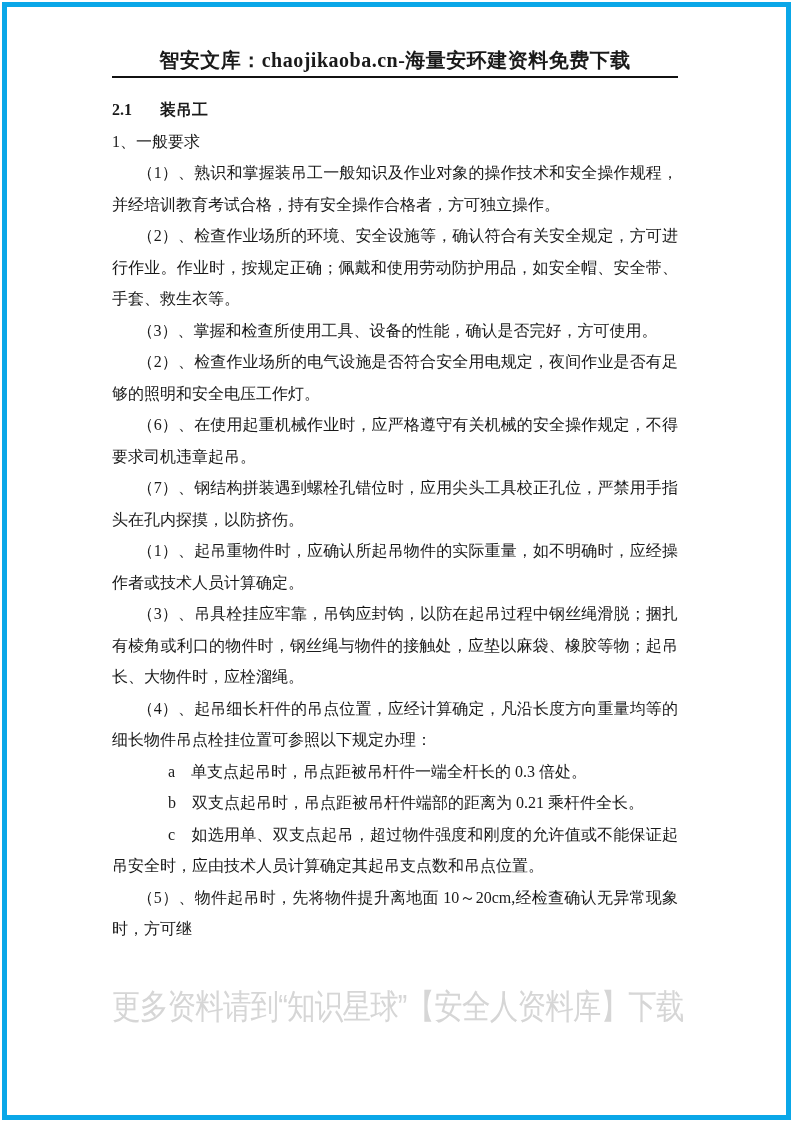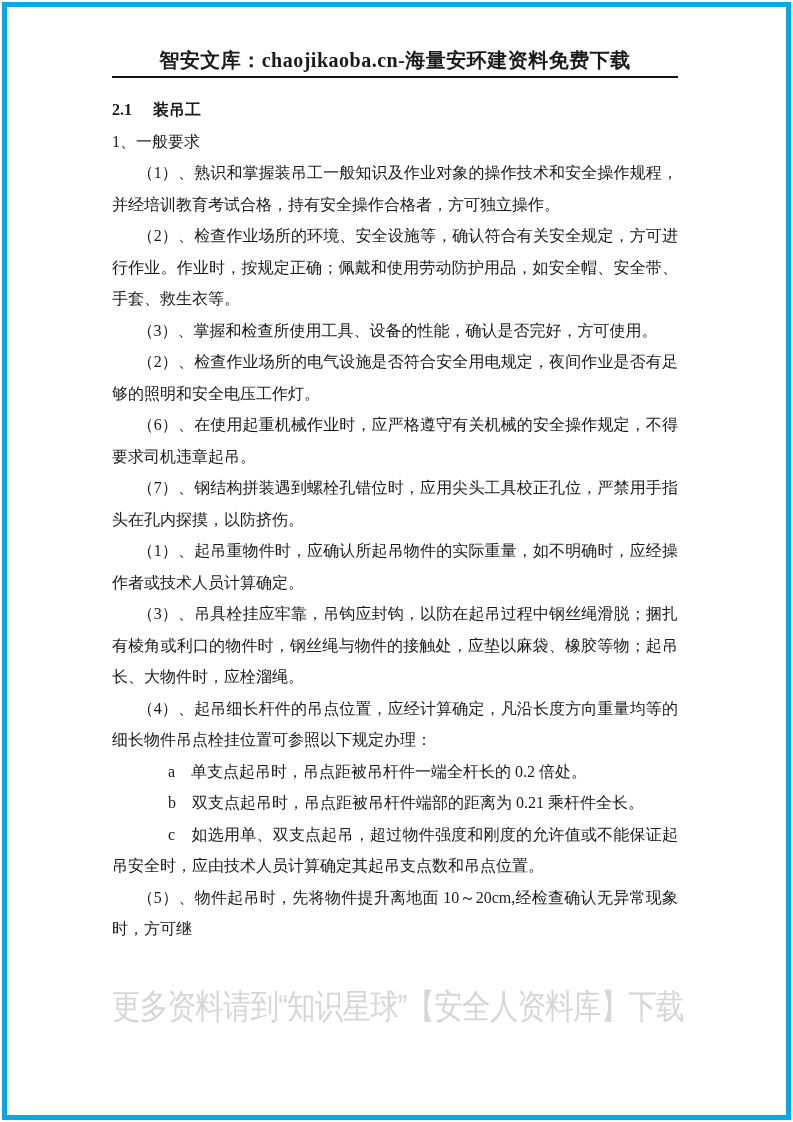--- a/index.html
+++ b/index.html
@@ -40,21 +40,21 @@
     font-size: 16px;
     line-height: 31.5px;
     text-align: justify;
     z-index: 2;
   }
   .content p { margin: 0; }
   .section-heading {
     font-weight: bold;
     line-height: 31.5px;
   }
-  .section-heading .sec-num { display: inline-block; margin-right: 21px; }
+  .section-heading .sec-num { display: inline-block; margin-right: 28px; }
   .subheading { text-indent: 0; }
   .para { text-indent: 1.6em; }
   .subpara { text-indent: 3.5em; }
   .watermark {
     position: absolute;
     left: 112px;
     top: 984px;
     z-index: 1;
     font-family: "Liberation Sans", "DejaVu Sans", sans-serif;
     font-size: 34px;
@@ -85,19 +85,19 @@
     <p class="para">（1）、熟识和掌握装吊工一般知识及作业对象的操作技术和安全操作规程，并经培训教育考试合格，持有安全操作合格者，方可独立操作。</p>
     <p class="para">（2）、检查作业场所的环境、安全设施等，确认符合有关安全规定，方可进行作业。作业时，按规定正确；佩戴和使用劳动防护用品，如安全帽、安全带、手套、救生衣等。</p>
     <p class="para">（3）、掌握和检查所使用工具、设备的性能，确认是否完好，方可使用。</p>
     <p class="para">（2）、检查作业场所的电气设施是否符合安全用电规定，夜间作业是否有足够的照明和安全电压工作灯。</p>
     <p class="para">（6）、在使用起重机械作业时，应严格遵守有关机械的安全操作规定，不得要求司机违章起吊。</p>
     <p class="para">（7）、钢结构拼装遇到螺栓孔错位时，应用尖头工具校正孔位，严禁用手指头在孔内探摸，以防挤伤。</p>
 
     <p class="para">（1）、起吊重物件时，应确认所起吊物件的实际重量，如不明确时，应经操作者或技术人员计算确定。</p>
     <p class="para">（3）、吊具栓挂应牢靠，吊钩应封钩，以防在起吊过程中钢丝绳滑脱；捆扎有棱角或利口的物件时，钢丝绳与物件的接触处，应垫以麻袋、橡胶等物；起吊长、大物件时，应栓溜绳。</p>
     <p class="para">（4）、起吊细长杆件的吊点位置，应经计算确定，凡沿长度方向重量均等的细长物件吊点栓挂位置可参照以下规定办理：</p>
-    <p class="subpara">a　单支点起吊时，吊点距被吊杆件一端全杆长的 0.2 倍处。</p>
+    <p class="subpara">a　单支点起吊时，吊点距被吊杆件一端全杆长的 0.3 倍处。</p>
     <p class="subpara">b　双支点起吊时，吊点距被吊杆件端部的距离为 0.21 乘杆件全长。</p>
     <p class="subpara">c　如选用单、双支点起吊，超过物件强度和刚度的允许值或不能保证起吊安全时，应由技术人员计算确定其起吊支点数和吊点位置。</p>
     <p class="para">（5）、物件起吊时，先将物件提升离地面 10～20cm,经检查确认无异常现象时，方可继</p>
   </div>
 
 </div>
 
 </body></html>

